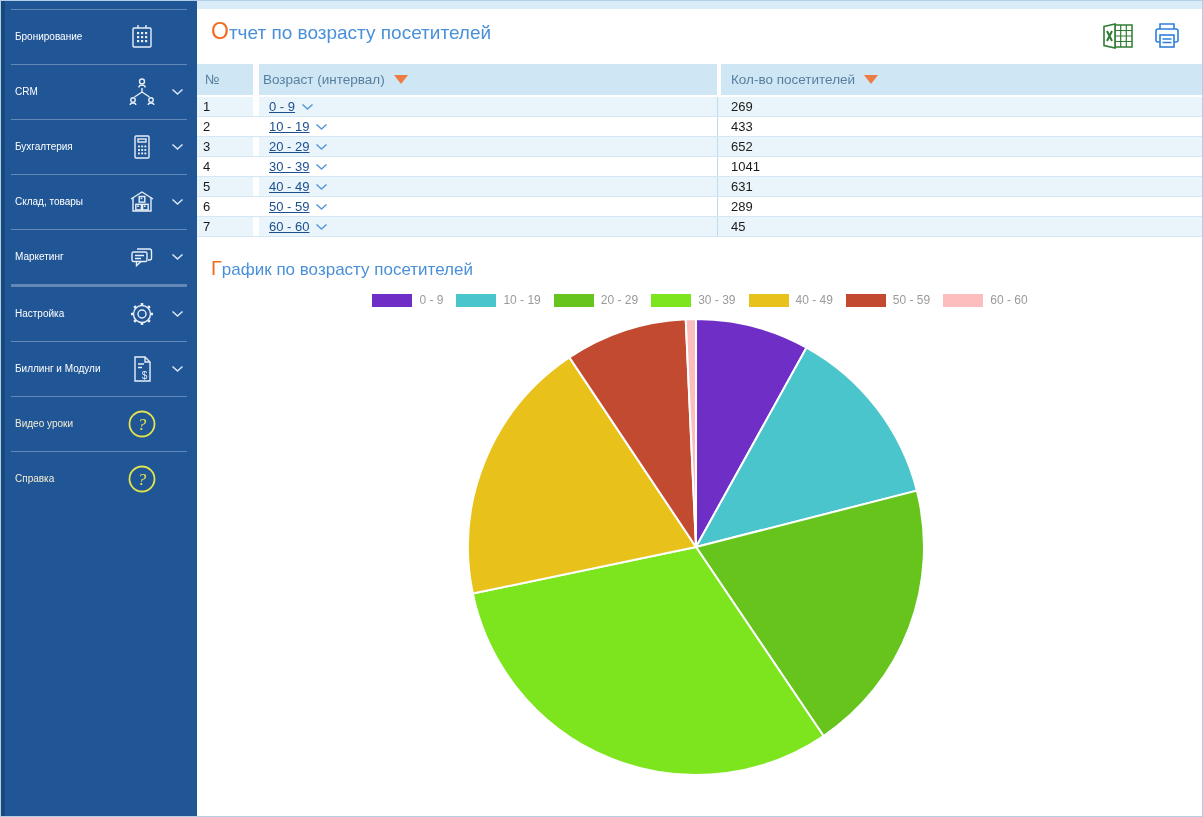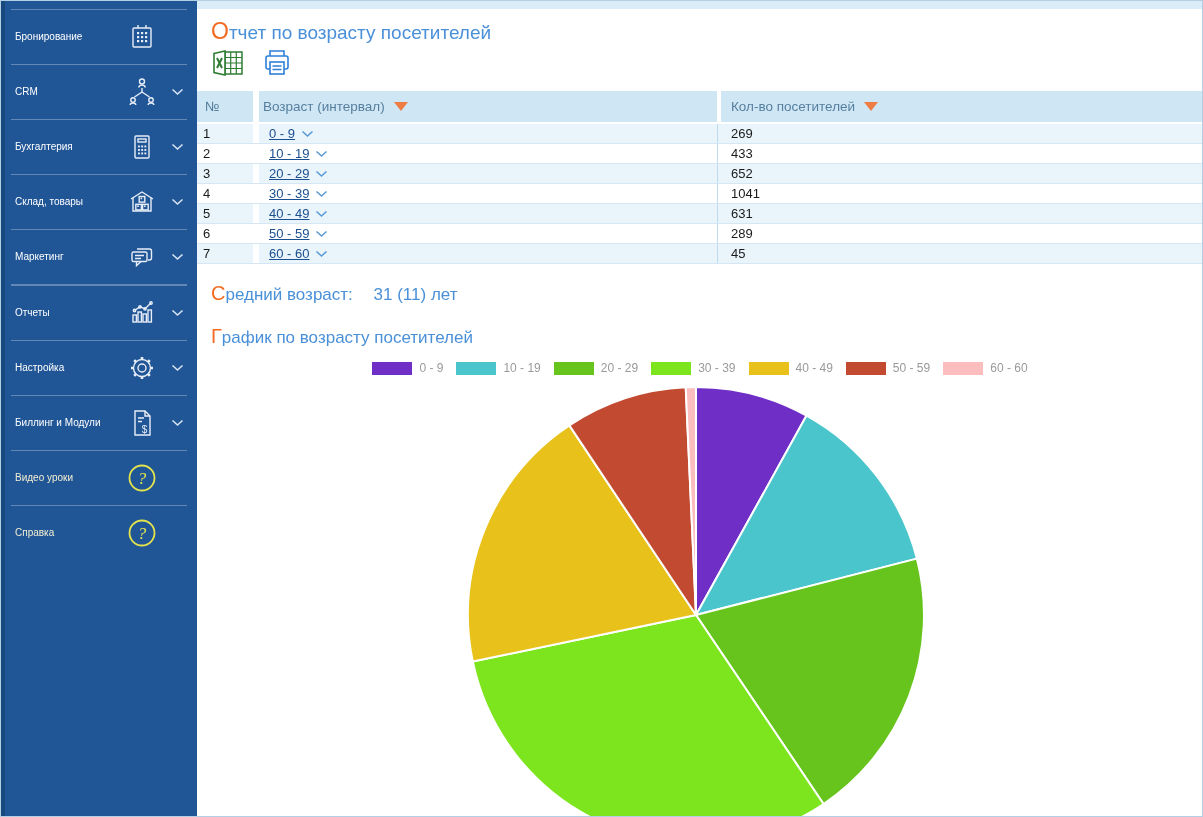--- a/index.html
+++ b/index.html
@@ -11,21 +11,21 @@
   .sb-divider{border-top:1px solid rgba(255,255,255,.30);margin:0 10px;}
   .sb-item{height:54px;display:flex;align-items:center;padding:0 8px 0 14px;cursor:pointer;}
   .sb-label{flex:0 0 104px;font-size:10px;line-height:1.15;color:#fff;}
   .sb-label.accent{color:#f3eed2;}
   .sb-icon{flex:0 0 46px;display:flex;justify-content:center;align-items:center;}
   .sb-chevron{flex:1;display:flex;justify-content:flex-end;padding-right:5px;}
 
   
   .main{position:absolute;left:196px;top:0;width:1006px;height:100%;background:#fff;overflow:hidden;}
   .top-strip{height:8px;background:#daecf8;}
-  .title-row{display:flex;justify-content:space-between;align-items:flex-start;padding:9px 14px 0 14px;flex-direction:column;}
+  .title-row{display:flex;justify-content:space-between;align-items:flex-start;padding:9px 14px 0 14px;}
   .page-title{margin:0;font-size:19px;font-weight:400;color:#4a90d9;}
   .initial{color:#f26b21;}
   .page-title .initial{font-size:23px;}
   .toolbar{display:flex;gap:16px;align-items:center;padding:3px 6px 0 0;}
   .tool-btn{cursor:pointer;display:inline-flex;}
 
   
   .table{margin-top:13px;}
   .thead,.tr{display:grid;grid-template-columns:56px 6px 458px 4px 1fr;}
   .thead{border-bottom:2px solid #fff;}
@@ -168,41 +168,20 @@
             </svg>
           </span>
           <span class="sb-chevron">
             <svg width="13" height="8" viewBox="0 0 13 8" fill="none" stroke="#d7e4f3" stroke-width="1.6">
               <path d="M1.5 1.5L6.5 6l5-4.5"></path>
             </svg>
           </span>
         </div>
         <div class="sb-divider"></div>
         <div class="sb-divider"></div>
-        <div class="sb-item">
-          <span class="sb-label">Отчеты</span>
-          <span class="sb-icon">
-            <svg width="34" height="34" viewBox="0 0 34 34" fill="none" stroke="#e8eef8" stroke-width="1.4">
-              <rect x="8" y="19" width="3.4" height="7"></rect>
-              <rect x="13" y="16" width="3.4" height="10"></rect>
-              <rect x="18" y="18" width="3.4" height="8"></rect>
-              <rect x="23" y="14" width="3.4" height="12"></rect>
-              <path d="M9.5 14.5l5.5-3.7 5 2 6-5.8"></path>
-              <circle cx="9.5" cy="14.5" r="1.2"></circle>
-              <circle cx="15" cy="10.8" r="1.2"></circle>
-              <circle cx="20" cy="12.8" r="1.2"></circle>
-              <circle cx="26" cy="7" r="1.2"></circle>
-            </svg>
-          </span>
-          <span class="sb-chevron">
-            <svg width="13" height="8" viewBox="0 0 13 8" fill="none" stroke="#d7e4f3" stroke-width="1.6">
-              <path d="M1.5 1.5L6.5 6l5-4.5"></path>
-            </svg>
-          </span>
-        </div>
         <div class="sb-divider"></div>
         <div class="sb-item">
           <span class="sb-label">Настройка</span>
           <span class="sb-icon">
             <svg width="34" height="34" viewBox="0 0 34 34" fill="none" stroke="#e8eef8" stroke-width="1.4">
               <circle cx="17" cy="17" r="4"></circle>
               <circle cx="17" cy="17" r="8.5"></circle>
               <g stroke-width="2.6">
                 <path d="M25.5 17H28M23 23l1.8 1.8M17 25.5V28M11 23l-1.8 1.8M8.5 17H6M11 11L9.2 9.2M17 8.5V6M23 11l1.8-1.8"></path>
               </g>
@@ -392,24 +371,20 @@
                   <path d="M1.5 1.5L6.5 6l5-4.5"></path>
                 </svg>
               </span>
             </div>
             <div class="gap2"></div>
             <div class="td td-count">45</div>
           </div>
         </div>
     </div>
 
-    <div class="avg-row">
-      <span><span class="initial">С</span><span>редний возраст:</span></span>
-      <span class="avg-value">31 (11) лет</span>
-    </div>
 
     <h2 class="chart-title"><span class="initial">Г</span><span>рафик по возрасту посетителей</span></h2>
 
     <div class="legend" id="legend">
         <div class="legend-item">
           <span class="legend-swatch" style="background:#6f2ec6"></span>
           <span class="legend-label">0 - 9</span>
         </div>
         <div class="legend-item">
           <span class="legend-swatch" style="background:#4ac5cb"></span>

